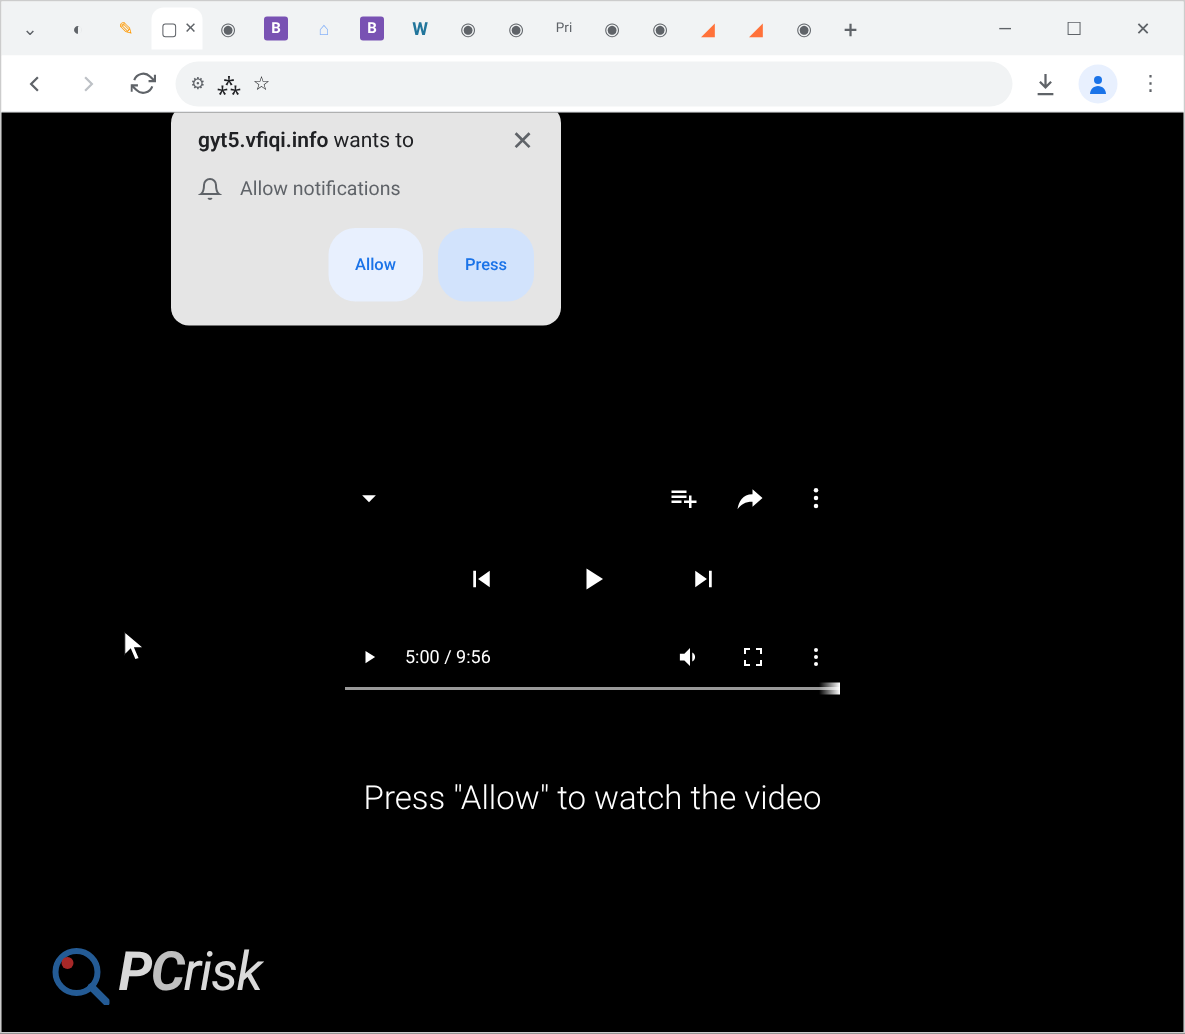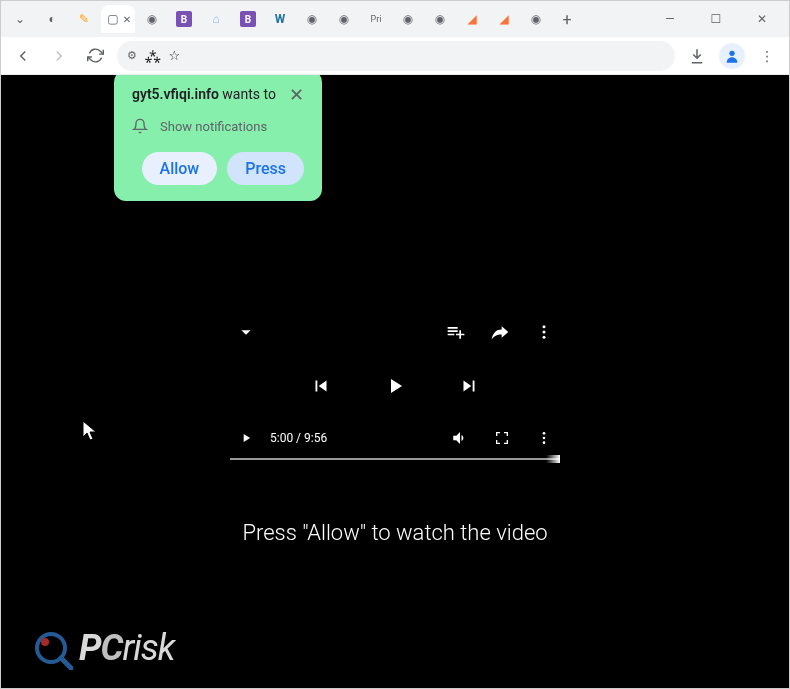--- a/index.html
+++ b/index.html
@@ -14,28 +14,28 @@
 .winctrls{margin-left:auto;display:flex}
 .winbtn{width:46px;height:32px;display:flex;align-items:center;justify-content:center;color:#5f6368;font-size:12px}
 .toolbar{height:38px;background:#fff;display:flex;align-items:center;padding:0 8px;gap:8px;border-bottom:1px solid #e8eaed}
 .navbtn{width:28px;height:28px;display:flex;align-items:center;justify-content:center;color:#5f6368;border-radius:50%}
 .navbtn.disabled{color:#bdc1c6}
 .urlbar{flex:1;height:30px;background:#f1f3f4;border-radius:15px;display:flex;align-items:center;padding:0 10px;gap:8px;font-size:13px;color:#202124}
 .urlbar .txt{flex:1;white-space:nowrap;overflow:hidden;text-overflow:ellipsis}
 .tbicon{width:28px;height:28px;display:flex;align-items:center;justify-content:center;color:#5f6368;font-size:14px}
 .profile{width:26px;height:26px;border-radius:50%;background:#e8f0fe;display:flex;align-items:center;justify-content:center;color:#1a73e8;font-size:14px}
 .content{flex:1;position:relative;background:#000;overflow:hidden}
-.prompt{position:absolute;left:113px;top:-5px;width:208px;background:#86efac;border-radius:12px;box-shadow:0 4px 20px rgba(0,0,0,.3);padding:16px 18px;z-index:100}
+.prompt{position:absolute;left:113px;top:-5px;width:260px;background:#e5e5e5;border-radius:12px;box-shadow:0 4px 20px rgba(0,0,0,.3);padding:16px 18px;z-index:100}
 .prompt-head{display:flex;align-items:flex-start;justify-content:space-between;margin-bottom:14px}
 .prompt-title{font-size:14px;color:#202124}
 .prompt-title b{font-weight:600}
 .prompt-close{font-size:18px;color:#5f6368;line-height:1}
 .prompt-row{display:flex;align-items:center;gap:12px;color:#5f6368;font-size:13px;margin-bottom:18px}
 .prompt-btns{display:flex;gap:10px;justify-content:flex-end}
-.pbtn{padding:7px 18px;border-radius:18px;font-size:16px;font-weight:500;border:none;cursor:pointer}
+.pbtn{padding:18px 18px;border-radius:18px;font-size:11px;font-weight:500;border:none;cursor:pointer}
 .pbtn.allow{background:#e8f0fe;color:#1a73e8}
 .pbtn.block{background:#d2e3fc;color:#1a73e8}
 .player{position:absolute;left:50%;top:245px;transform:translateX(-50%);width:330px;color:#fff}
 .prow{display:flex;justify-content:space-between;align-items:center;margin-bottom:30px;padding:0 4px}
 .picon{width:24px;height:24px;display:flex;align-items:center;justify-content:center}
 .picon-group{display:flex;gap:20px}
 .main-controls{display:flex;justify-content:center;align-items:center;gap:50px;margin-bottom:28px}
 .play-big svg{width:38px;height:38px}
 .bottom-bar{display:flex;align-items:center;gap:12px;padding:0 4px;font-size:12px}
 .time{color:#fff}
@@ -161,21 +161,21 @@
       <div class="prompt-head">
         <div class="prompt-title"><b>gyt5.vfiqi.info</b><span> wants to</span></div>
         <div class="prompt-close">✕</div>
       </div>
       <div class="prompt-row">
         <span>
             <svg width="16" height="16" viewBox="0 0 24 24" fill="none" stroke="currentColor" stroke-width="2">
               <path d="M18 8A6 6 0 006 8c0 7-3 9-3 9h18s-3-2-3-9M13.73 21a2 2 0 01-3.46 0"></path>
             </svg>
           </span>
-        <span>Show notifications</span>
+        <span>Allow notifications</span>
       </div>
       <div class="prompt-btns">
         <button class="pbtn allow">Allow</button>
         <button class="pbtn block">Press</button>
       </div>
     </div>
 
     <div class="player">
       <div class="prow">
         <div class="picon">

